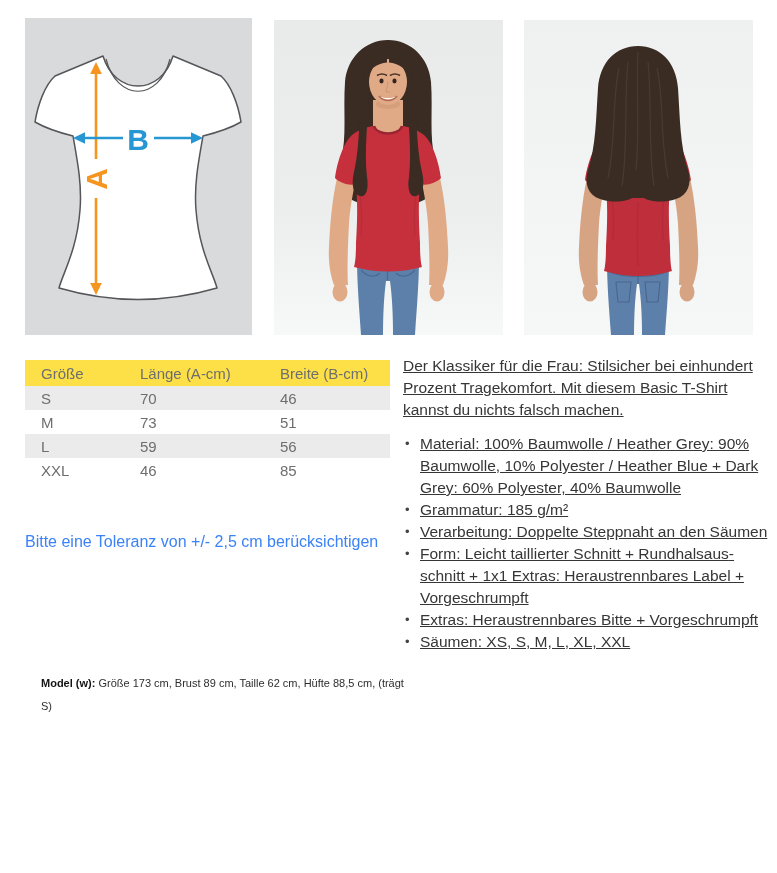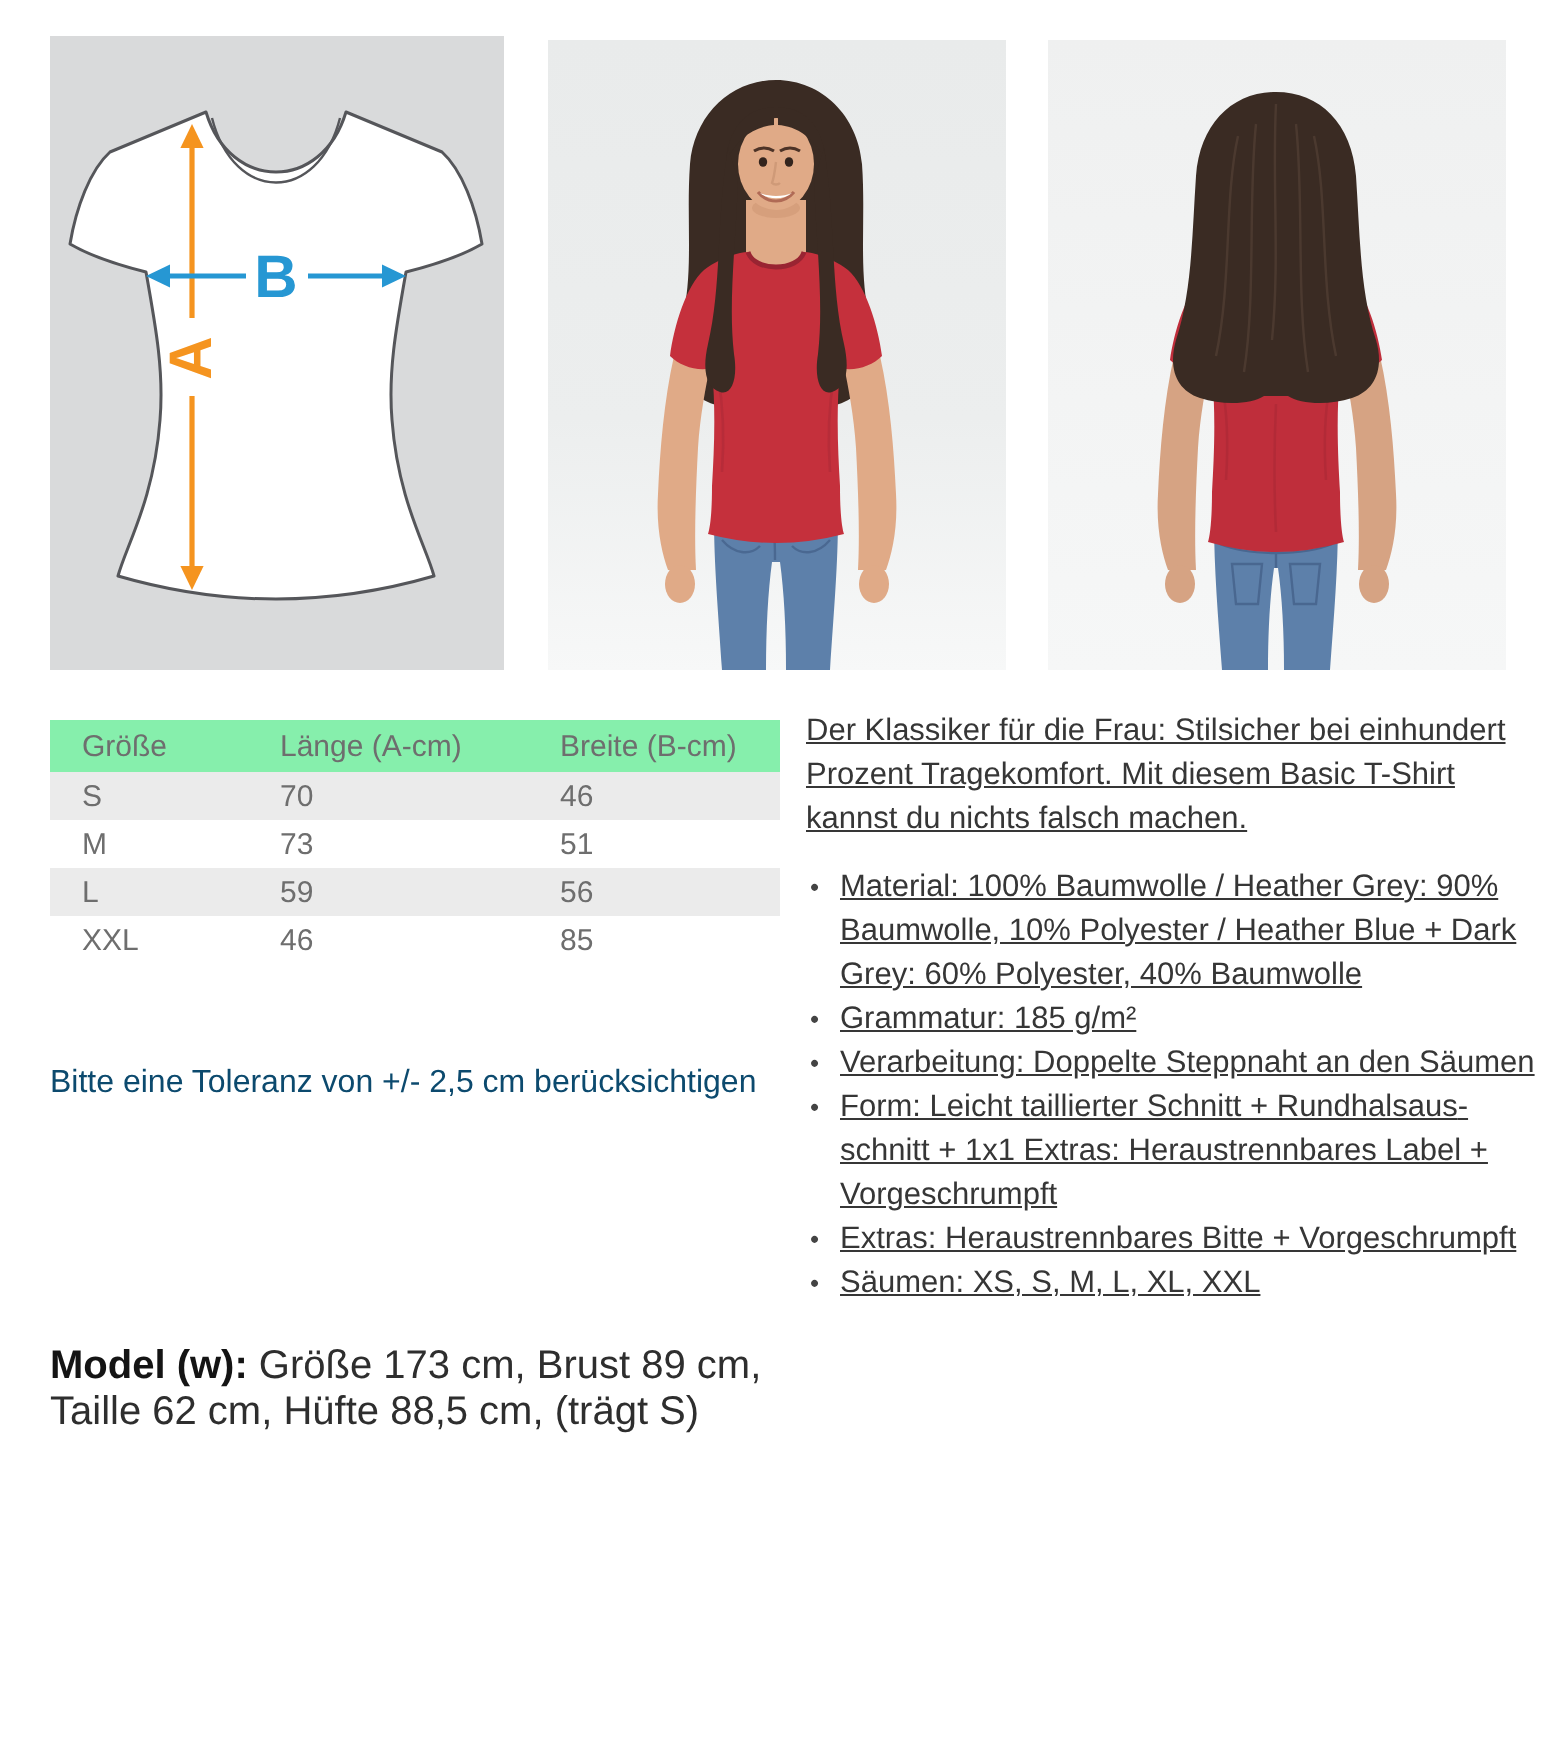--- a/index.html
+++ b/index.html
@@ -8,28 +8,28 @@
   .panel{position:absolute;}
   #diagram-panel{left:25px;top:18px;width:227px;height:317px;}
   #front-panel{left:274px;top:20px;width:229px;height:315px;}
   #back-panel{left:524px;top:20px;width:229px;height:315px;}
   svg{display:block;}
   svg text{font-family:"Liberation Sans",sans-serif;}
 
   
   .size-table{position:absolute;left:25px;top:360px;width:365px;border-collapse:collapse;
               table-layout:fixed;font-size:15px;color:#6e6e6e;}
-  .size-table th{font-weight:400;text-align:left;background:#86efac;height:26px;padding:0 0 0 16px;}
+  .size-table th{font-weight:400;text-align:left;background:#fde047;height:26px;padding:0 0 0 16px;}
   .size-table td{height:24px;padding:0 0 0 16px;}
   .size-table tbody tr:nth-child(odd){background:#ebebeb;}
   .size-table col.c1{width:99px;} .size-table col.c2{width:140px;} .size-table col.c3{width:126px;}
 
-  .tolerance{position:absolute;left:25px;top:533px;width:380px;font-size:16px;color:#0c4a6e;}
-
-  .model{position:absolute;left:25px;top:672px;width:372px;font-size:20px;line-height:23px;color:#2e2e2e;}
+  .tolerance{position:absolute;left:25px;top:533px;width:380px;font-size:16px;color:#3b82f6;}
+
+  .model{position:absolute;left:41px;top:672px;width:372px;font-size:11px;line-height:23px;color:#2e2e2e;}
   .model b{font-weight:700;color:#141414;}
 
   .desc{position:absolute;left:403px;top:355px;width:366px;font-size:15.5px;line-height:22px;color:#363636;text-decoration:underline;}
   .desc p{margin:0 0 12px 0;}
   .desc ul{margin:0;padding:0;list-style:none;}
   .desc li{position:relative;padding-left:17px;}
   .desc li .bullet{position:absolute;left:2px;top:0;font-size:13px;color:#444;}
 </style>
 </head>
 <body>

